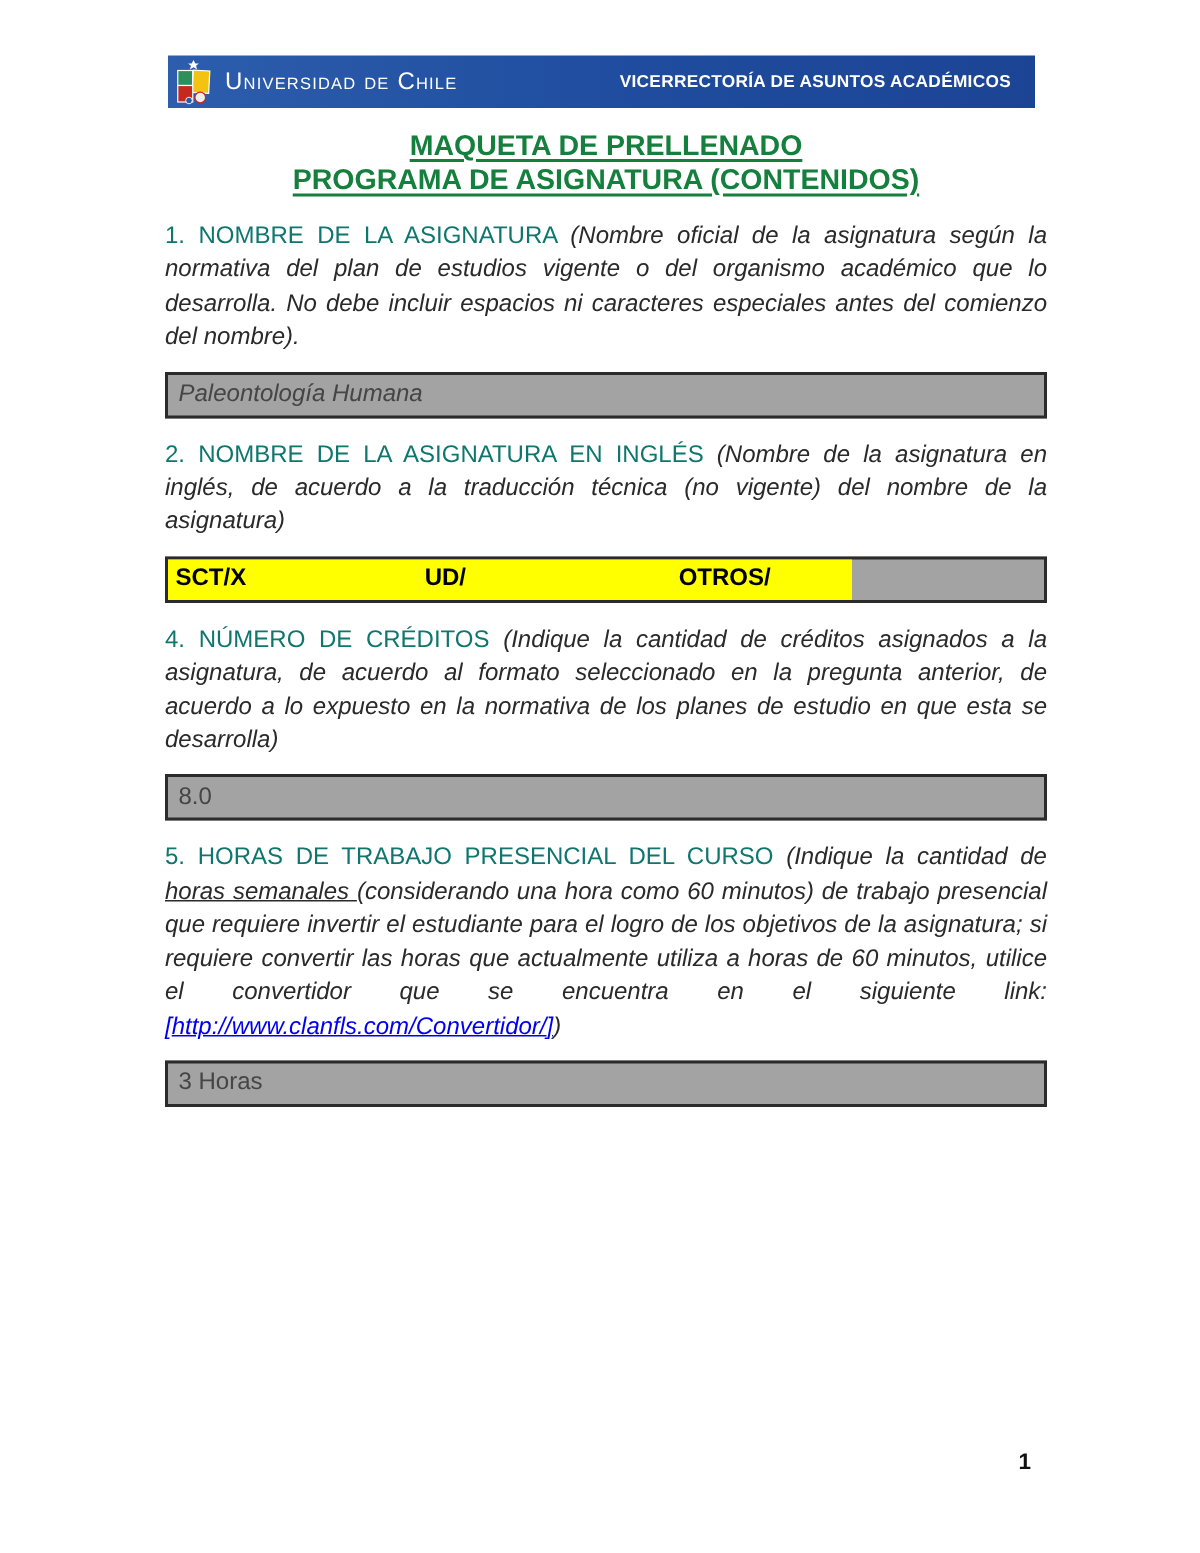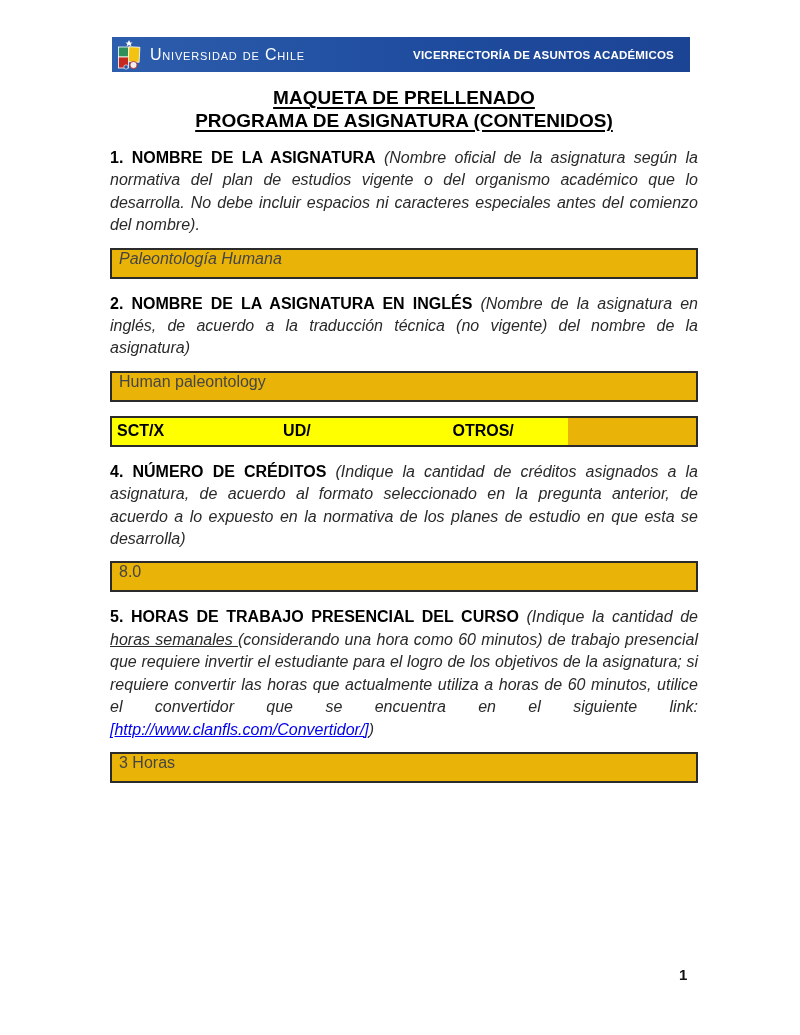--- a/index.html
+++ b/index.html
@@ -22,34 +22,34 @@
     letter-spacing:0.8px; font-weight:400; white-space:nowrap;
   }
   .office {
     color:#ffffff; font-weight:bold; font-size:11.5px; letter-spacing:0.2px;
     white-space:nowrap;
   }
 
   
   .content { position:absolute; left:110px; top:86px; width:588px; }
 
-  .doc-title { margin:0 0 15px 0; text-align:center; font-size:19px; font-weight:bold; line-height:23px; color:#000000; }
+  .doc-title { margin:0 0 15px 0; text-align:center; font-size:19px; font-weight:bold; line-height:23px; color:#15803d; }
   .tline { display:block; text-decoration:underline; text-decoration-thickness:2px; text-underline-offset:3px; }
 
   .q { margin:0 0 11px 0; font-size:16px; line-height:22.4px; text-align:justify; color:#2a2a2a; }
-  .q b { font-weight:bold; color:#000000; }
+  .q b { font-weight:normal; color:#0f766e; }
   .q i { font-style:italic; }
   .u { text-decoration:underline; }
   .lnk { color:#0000EE; font-style:italic; }
   a.lnk { cursor:pointer; }
 
   .answer-box {
     box-sizing:border-box; border:2px solid #2b2b2b; height:31px; width:588px;
-    margin:0 0 14px 0; display:flex; align-items:flex-start; padding:0 7px;
-    font-size:16px; color:#454545; background:#eab308;
+    margin:0 0 14px 0; display:flex; align-items:center; padding:0 7px;
+    font-size:16px; color:#454545; background:#a3a3a3;
   }
   .ans-italic .ans { font-style:italic; }
 
   .credit-box { position:relative; padding:0; }
   .credit-hl { position:absolute; left:0; top:0; bottom:0; width:78%; background:#FFFF00; }
   .copt {
     position:absolute; top:50%; transform:translateY(-50%);
     font-weight:bold; color:#000000; font-size:16px; white-space:nowrap;
   }
   .copt-sct { left:5px; }
@@ -84,23 +84,20 @@
         <span class="tline">MAQUETA DE PRELLENADO</span>
         <span class="tline">PROGRAMA DE ASIGNATURA (CONTENIDOS)</span>
       </h1>
 
     <p class="q"><b>1. NOMBRE DE LA ASIGNATURA</b> <i>(Nombre oficial de la asignatura según la normativa del plan de estudios vigente o del organismo académico que lo desarrolla. No debe incluir espacios ni caracteres especiales antes del comienzo del nombre).</i></p>
     <div class="answer-box ans-italic">
         <span class="ans">Paleontología Humana</span>
       </div>
 
     <p class="q"><b>2. NOMBRE DE LA ASIGNATURA EN INGLÉS</b> <i>(Nombre de la asignatura en inglés, de acuerdo a la traducción técnica (no vigente) del nombre de la asignatura)</i></p>
-    <div class="answer-box">
-        <span class="ans">Human paleontology</span>
-      </div>
 
     <div class="answer-box credit-box">
       <div class="credit-hl"></div>
       <span class="copt copt-sct">SCT/X</span>
       <span class="copt copt-ud">UD/</span>
       <span class="copt copt-otros">OTROS/</span>
     </div>
 
     <p class="q"><b>4. NÚMERO DE CRÉDITOS</b> <i>(Indique la cantidad de créditos asignados a la asignatura, de acuerdo al formato seleccionado en la pregunta anterior, de acuerdo a lo expuesto en la normativa de los planes de estudio en que esta se desarrolla)</i></p>
     <div class="answer-box">

